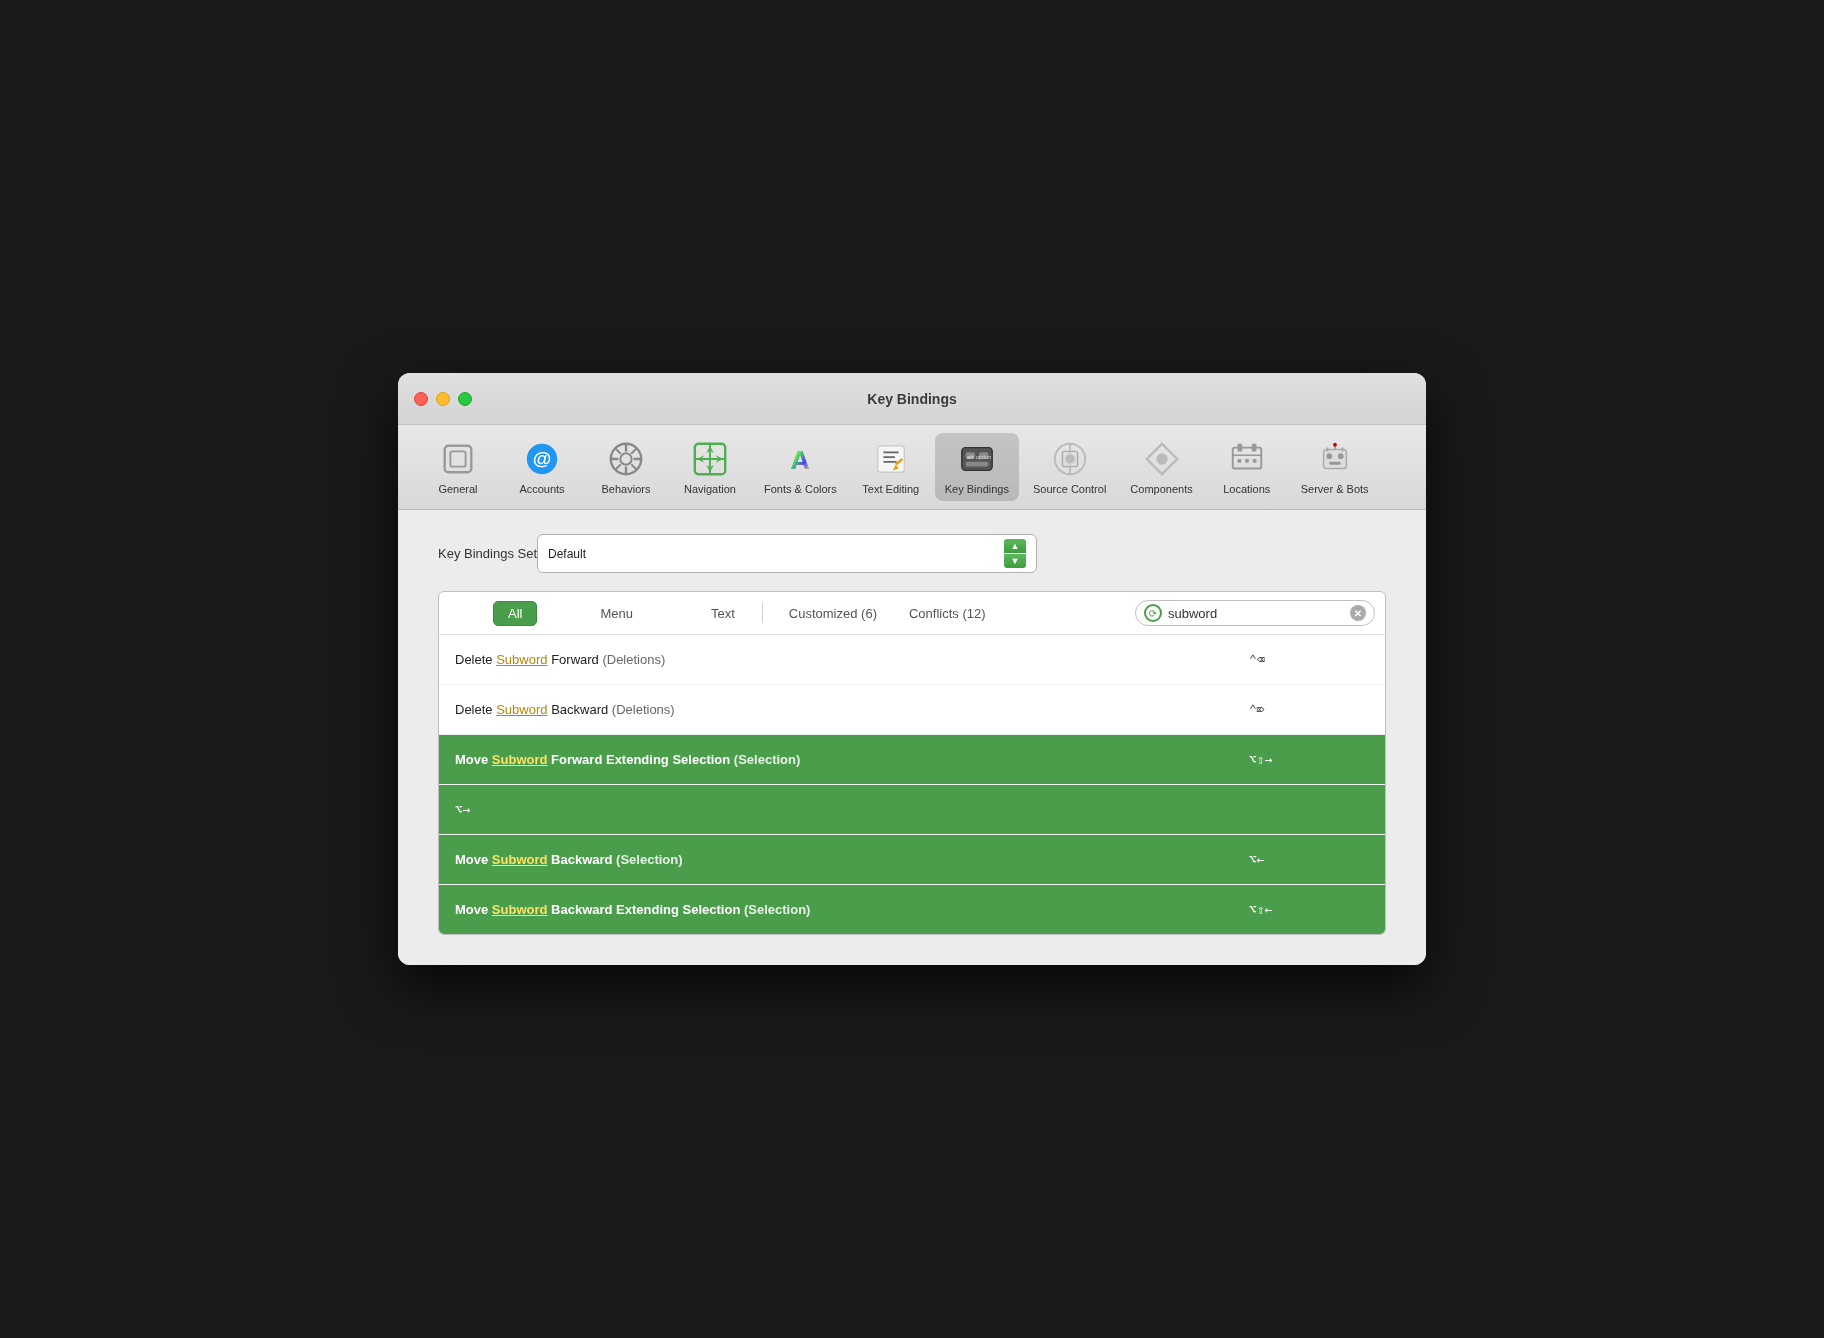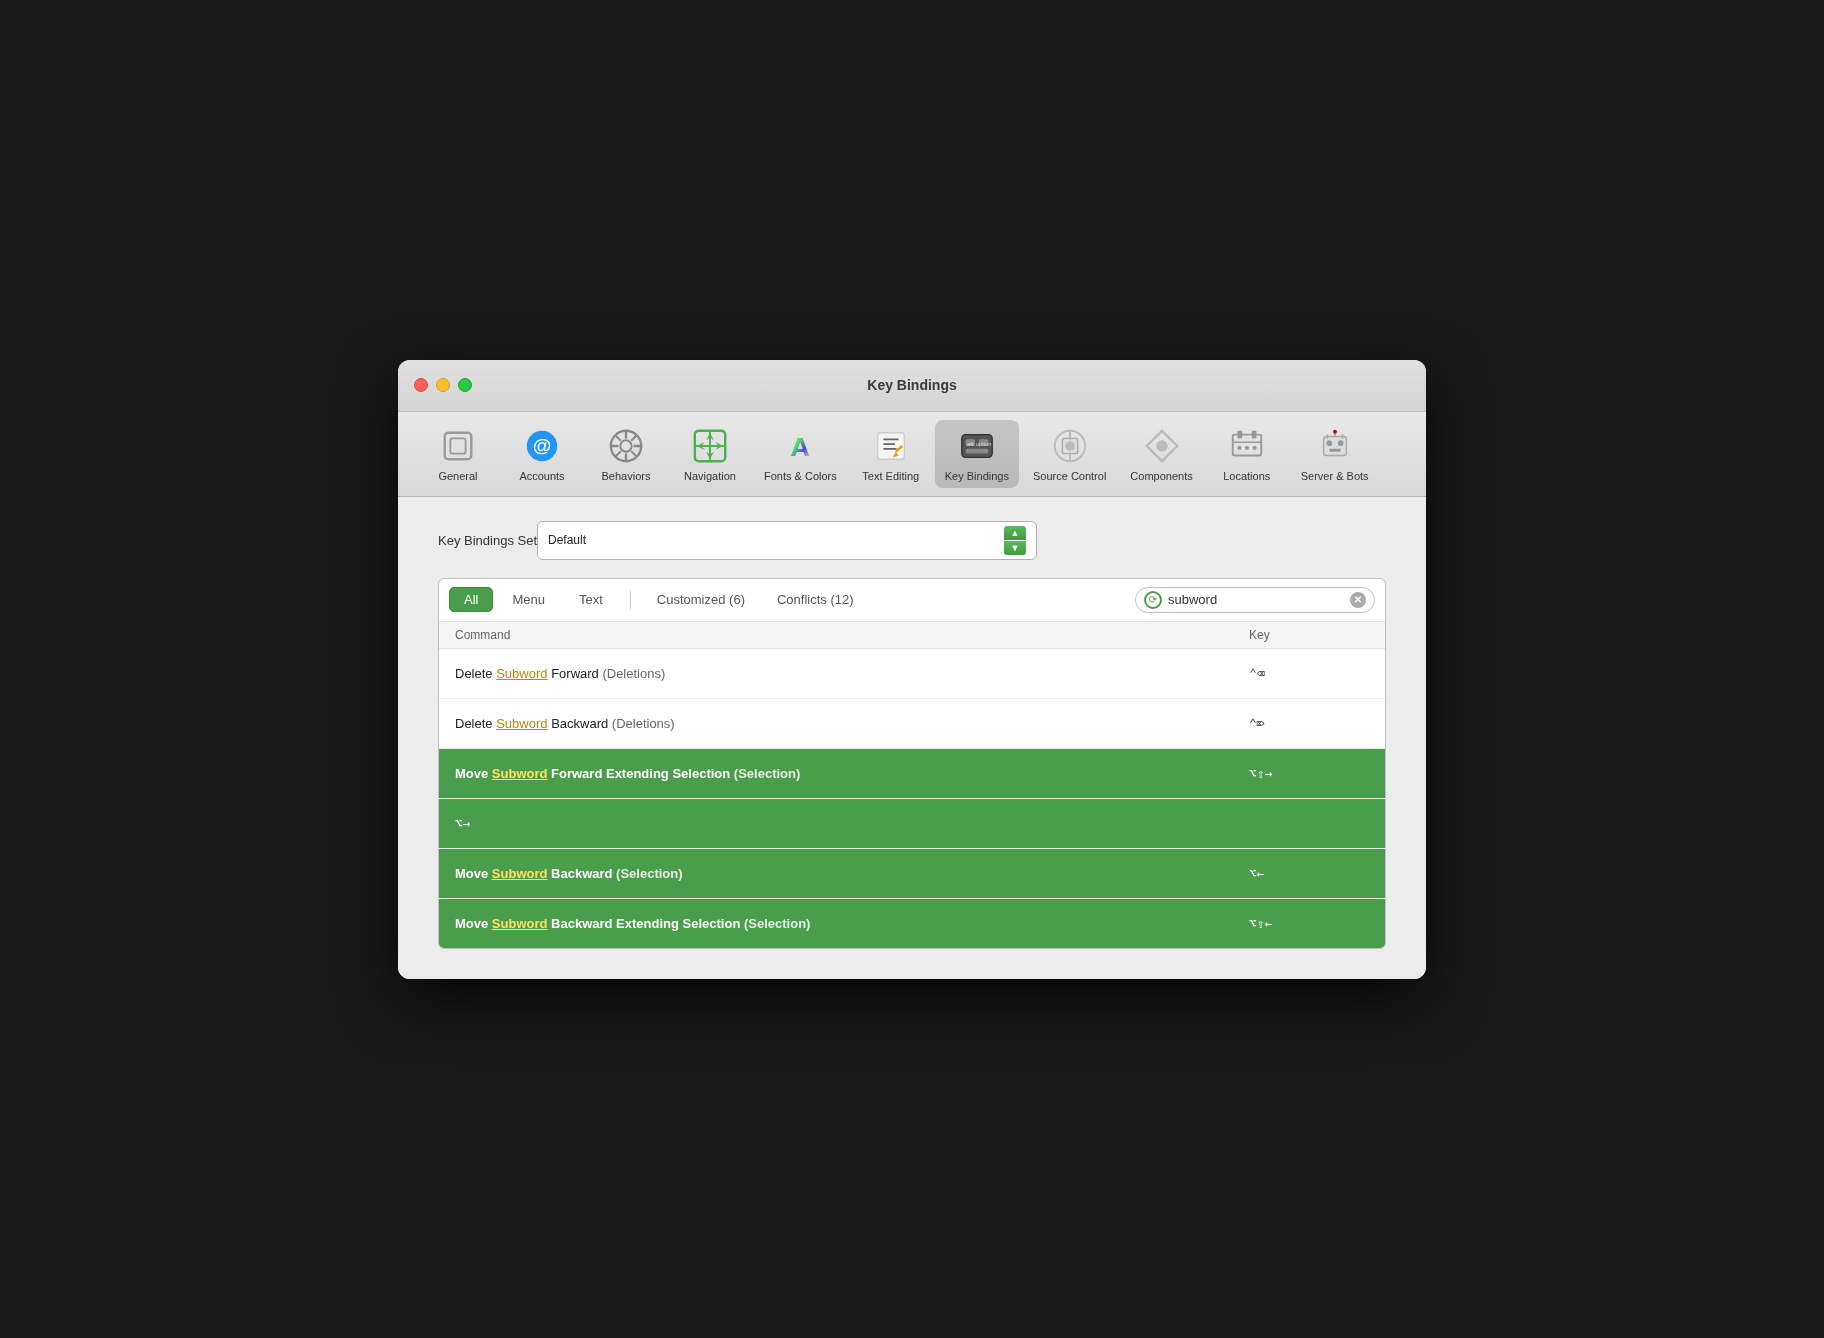--- a/index.html
+++ b/index.html
@@ -152,20 +152,21 @@
       gap: 4px;
       flex: 1;
     }
     .filter-tab {
       padding: 4px 14px;
       border-radius: 5px;
       font-size: 13px;
       cursor: pointer;
       color: #555;
       border: 1px solid transparent;
+      margin-left: 44px;
     }
     .filter-tab.active {
       background: #4a9d4a;
       color: white;
       border-color: #3a8a3a;
     }
     .filter-divider {
       width: 1px;
       height: 20px;
       background: #d0d0d0;
@@ -482,24 +483,20 @@
           <div class="filter-tab-outline">Customized (6)</div>
           <div class="filter-tab-outline">Conflicts (12)</div>
         </div>
         <div class="search-box">
           <div class="search-icon-green"></div>
           <input class="search-input" type="text" value="subword" style="">
           <button class="search-clear">✕</button>
         </div>
       </div>
 
-      <div class="table-header">
-        <div class="table-header-cell">Command</div>
-        <div class="table-header-cell">Key</div>
-      </div>
 
       <div class="table-body">
 
         <div class="table-row">
           <div class="row-command">
             <span>Delete </span><span class="highlight">Subword</span><span> Forward </span><span class="category-text">(Deletions)</span>
           </div>
           <div class="row-key">⌃⌫</div>
         </div>
 

